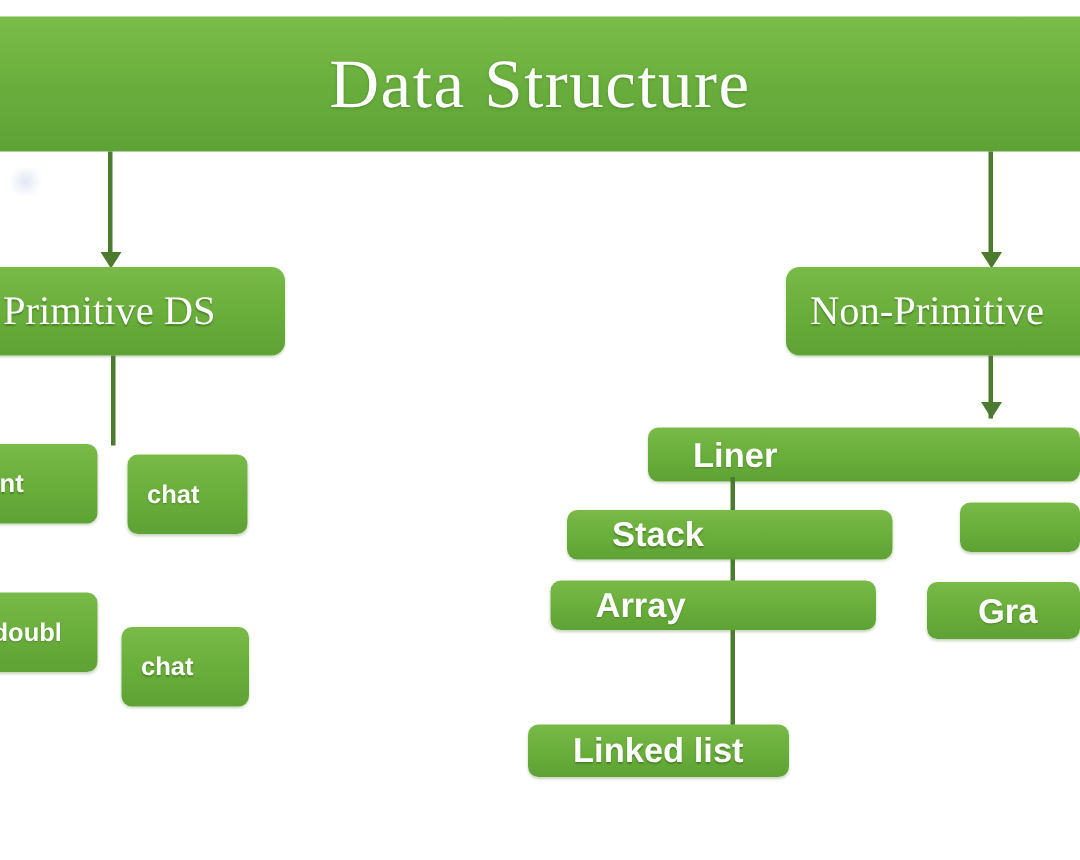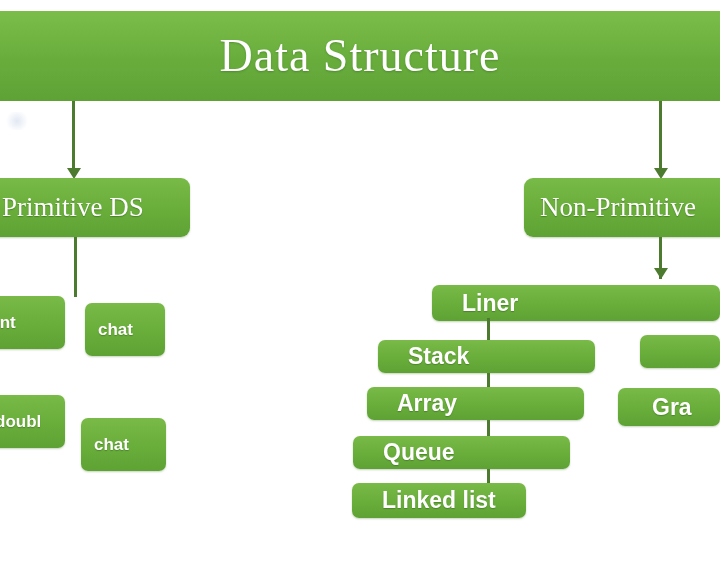--- a/index.html
+++ b/index.html
@@ -155,23 +155,20 @@
   </div>
 
   <div class="vline" style="left:487px; top:318px; height:172px;"></div>
 
   <div class="node listitem" style="left:378px; top:340px; width:217px; height:33px;">
     <span>Stack</span>
   </div>
   <div class="node listitem" style="left:367px; top:387px; width:217px; height:33px;text-align:right;">
     <span>Array</span>
   </div>
-  <div class="node listitem" style="left:353px; top:436px; width:217px; height:33px;">
-    <span>Queue</span>
-  </div>
   <div class="node listitem" style="left:352px; top:483px; width:174px; height:35px;">
     <span>Linked list</span>
   </div>
 
   <div class="node listitem clip-right" style="left:640px; top:335px; width:80px; height:33px;">
     <span></span>
   </div>
   <div class="node listitem clip-right" style="left:618px; top:388px; width:102px; height:38px; padding-left:34px;">
     <span>Gra</span>
   </div>

